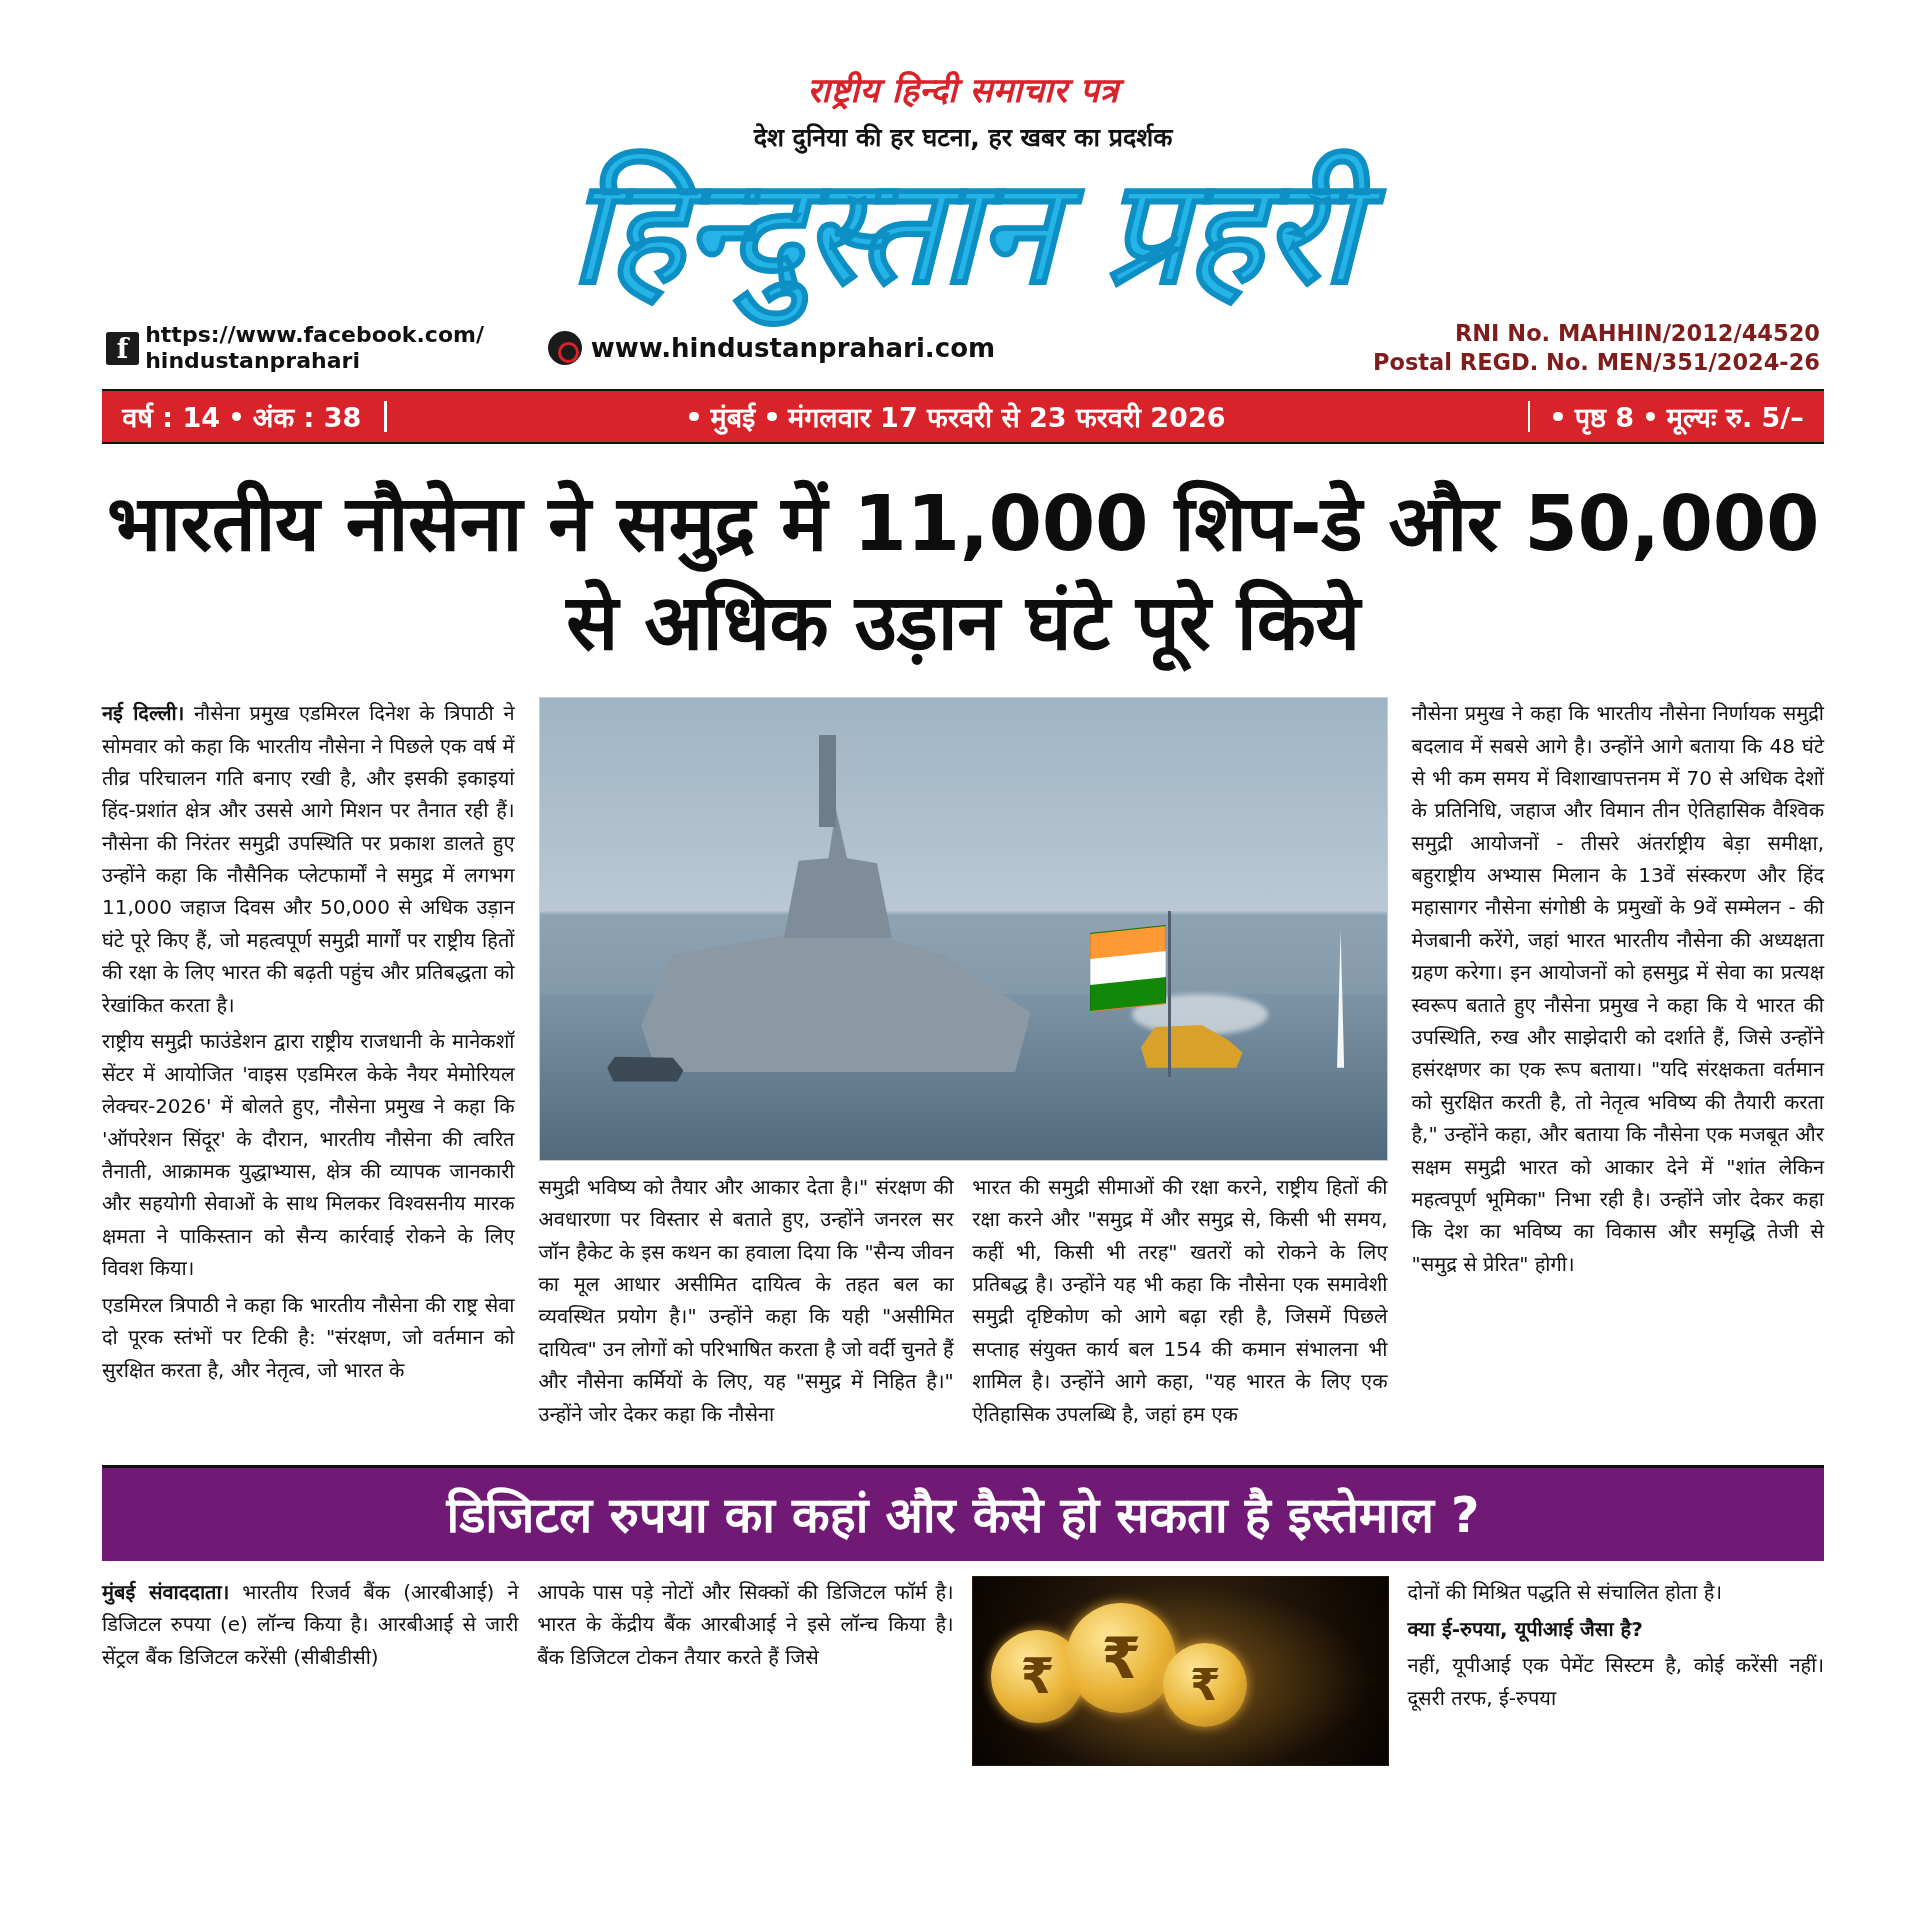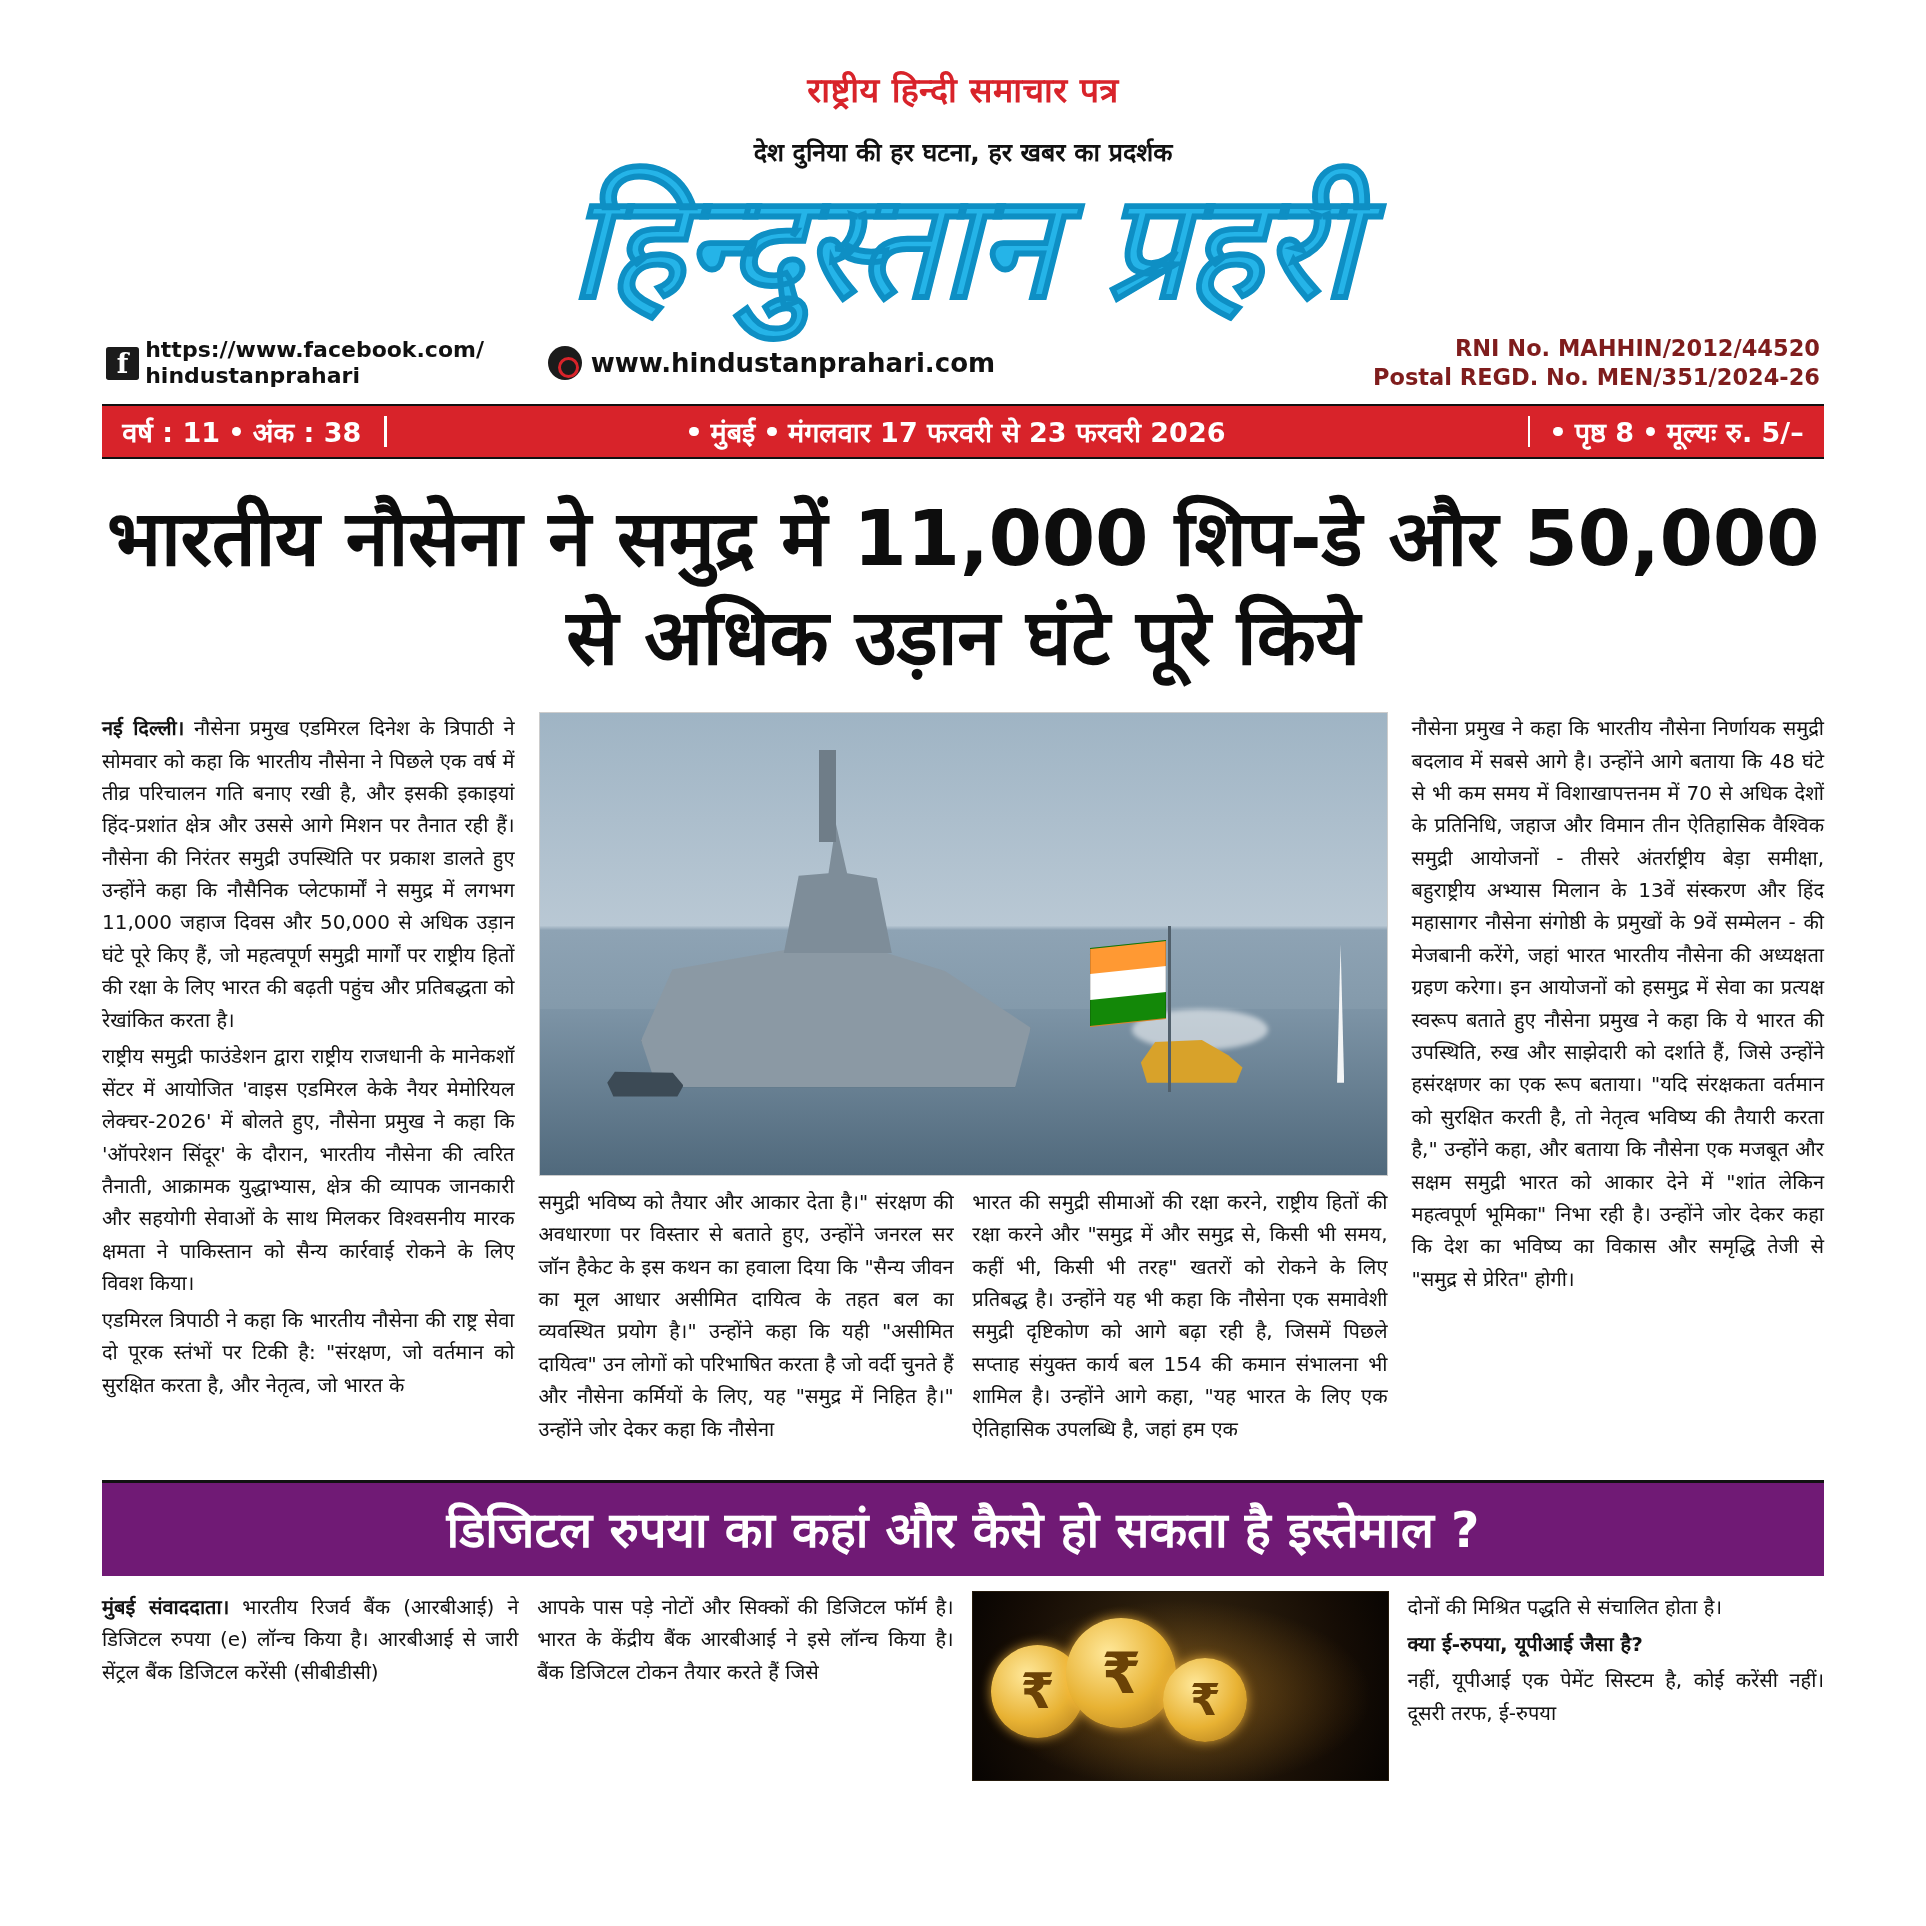--- a/index.html
+++ b/index.html
@@ -22,21 +22,22 @@
     padding: 66px 102px 0 102px;
     text-align: center;
     position: relative;
   }
   .tagline-1 {
     font-family: "DejaVu Sans", sans-serif;
     font-weight: bold;
     color: #d8232a;
     font-size: 34px;
     letter-spacing: 0.4px;
-    margin-bottom: 22px;
+    margin-bottom: 7px;
+    font-style: italic;
   }
   .tagline-2 {
     font-family: "DejaVu Sans", sans-serif;
     font-weight: bold;
     color: #111111;
     font-size: 25px;
     margin-bottom: 2.7px;
   }
   .paper-title {
     font-family: "DejaVu Sans", sans-serif;
@@ -337,21 +338,21 @@
     </div>
     <div class="regd-block">
       <div>RNI No. MAHHIN/2012/44520</div>
       <div>Postal REGD. No. MEN/351/2024-26</div>
     </div>
   </div>
 
   <div class="redbar-wrap">
     <div class="redbar">
       <div class="seg">
-        <span>वर्ष : 11</span>
+        <span>वर्ष : 14</span>
         <span class="dot"></span>
         <span>अंक : 38</span>
         <span class="vbar"></span>
       </div>
       <div class="seg">
         <span class="dot"></span>
         <span>मुंबई</span>
         <span class="dot"></span>
         <span>मंगलवार 17 फरवरी से 23 फरवरी 2026</span>
       </div>

